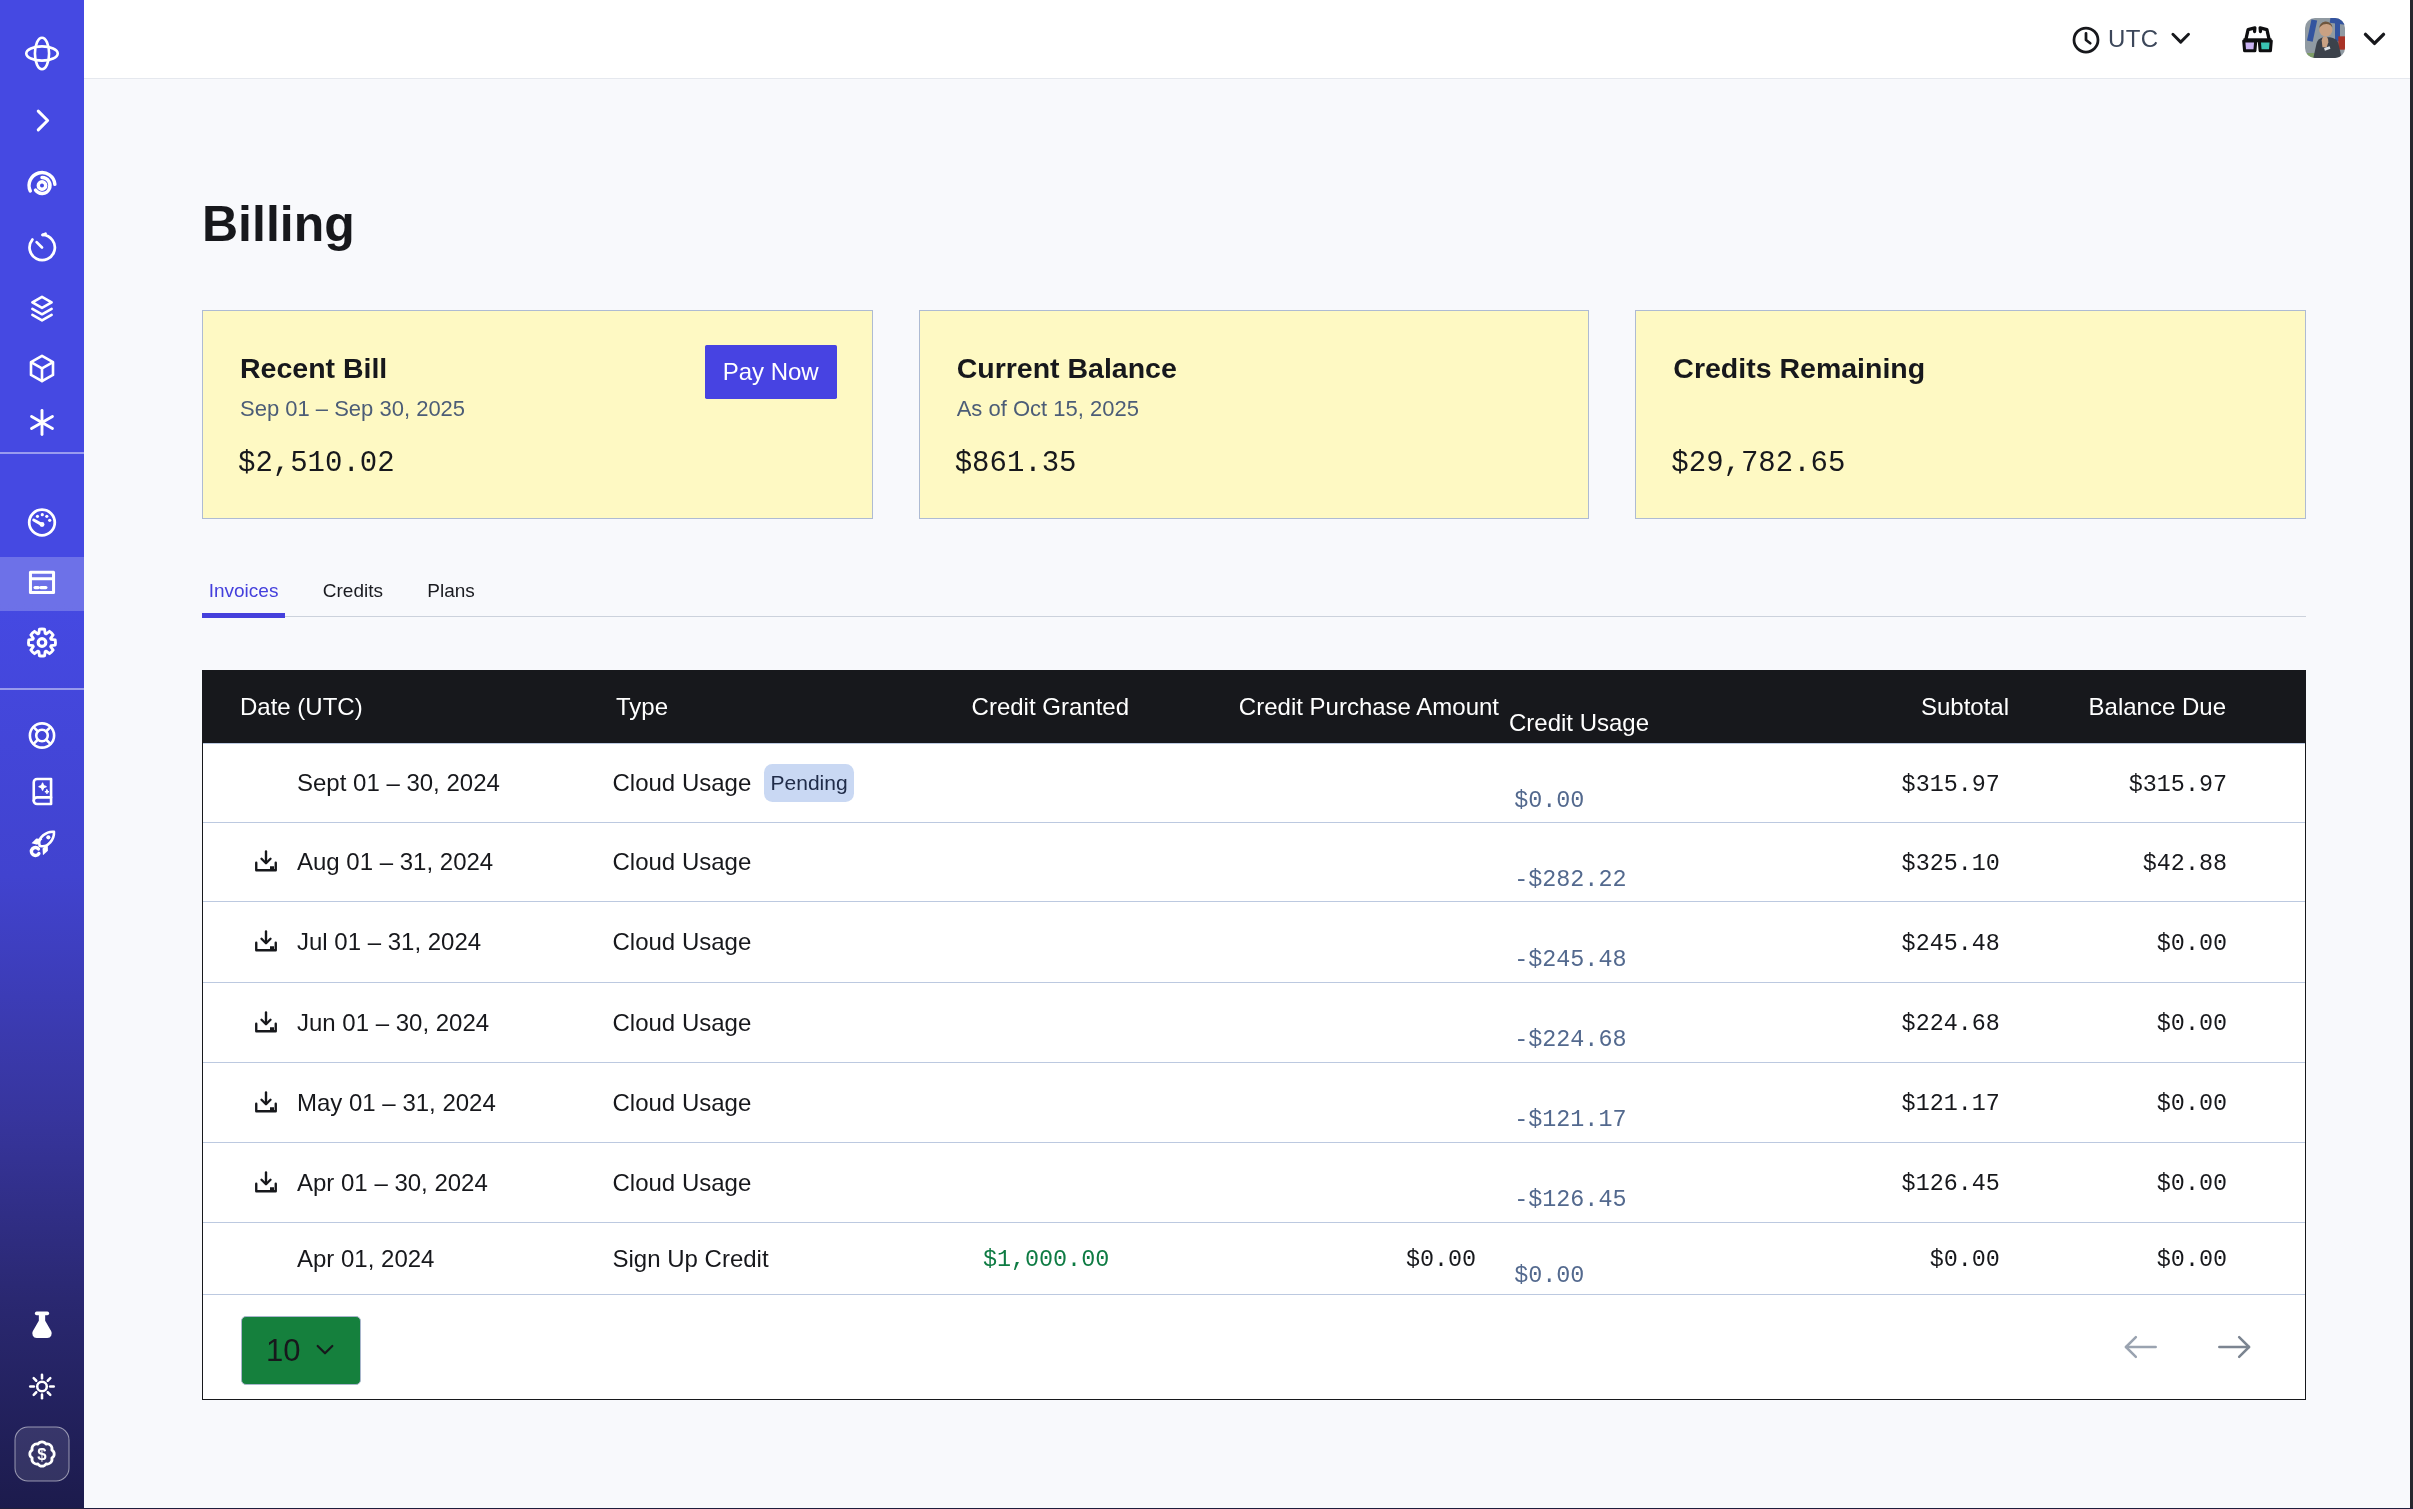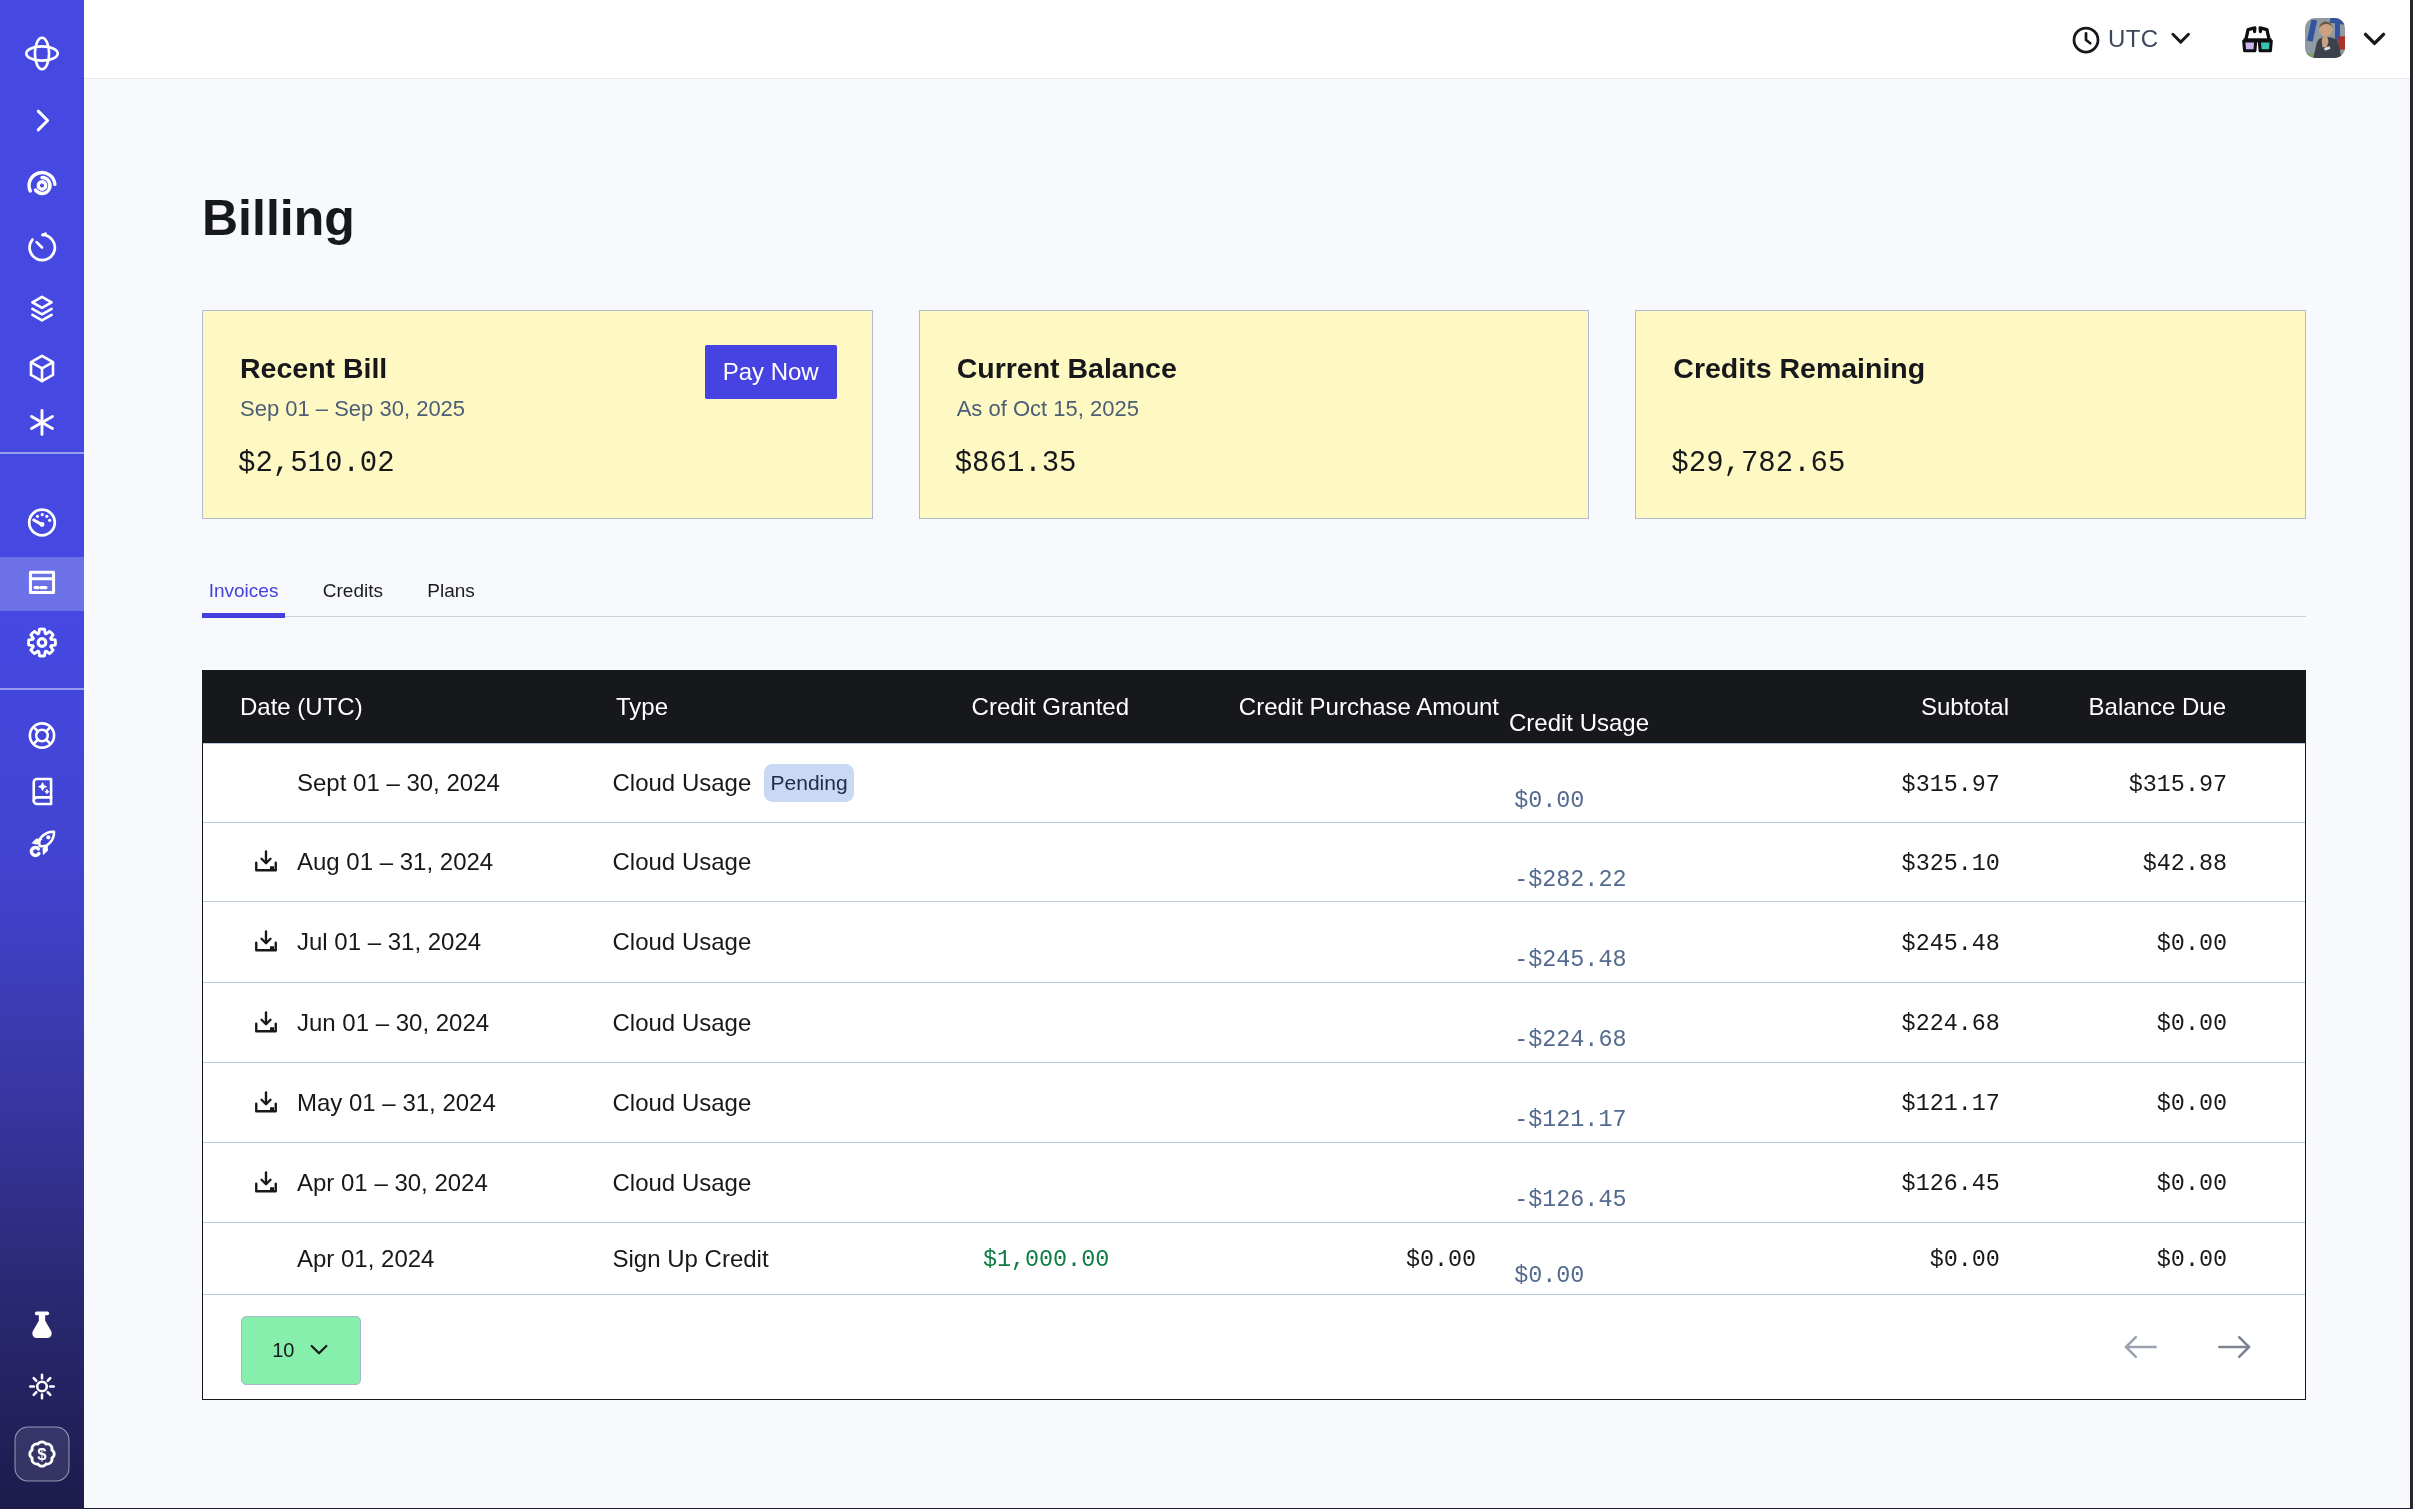--- a/index.html
+++ b/index.html
@@ -15,21 +15,21 @@
 .dollarbtn { position:absolute; left:50%; top:1454px; transform:translate(-50%,-50%); width:55px; height:55px;
   border:1.7px solid rgba(255,255,255,0.5); border-radius:13.4px; background:rgba(255,255,255,0.10);
   display:flex; align-items:center; justify-content:center; }
 
 
 #topbar { position:absolute; left:84px; top:0; right:0; height:79px; background:#fff; border-bottom:1.7px solid #e5e8ee; }
 #topbar .abs { position:absolute; }
 #utc { position:absolute; left:2024px; top:0; height:77px; line-height:77px; font-size:24px; color:#3c475a; letter-spacing:0.4px; }
 
 
-#h1 { position:absolute; left:202px; top:189px; font-size:50px; font-weight:700; color:#17181c; letter-spacing:0px; }
+#h1 { position:absolute; left:202px; top:195px; font-size:50px; font-weight:700; color:#17181c; letter-spacing:0px; }
 
 #cards { position:absolute; left:202px; top:310px; width:2104px; height:209px; display:flex; gap:46px; }
 .card { flex:1; background:#fef9c3; border:1.7px solid #aebbd3; padding:33px 37px; position:relative; }
 .card h2 { font-size:28.5px; font-weight:700; color:#17181c; margin-top:7.5px; }
 .card .sub { font-size:22px; color:#4c5d77; margin-top:11.7px; }
 .card .amt { position:absolute; left:35px; top:136px; font-family:"Liberation Mono",monospace; font-size:29px; color:#17181c; }
 #paynow { position:absolute; right:35px; top:34px; width:132px; height:54px; background:#4743e2; color:#fff;
   font-size:24px; display:flex; align-items:center; justify-content:center; border-radius:1.7px; }
 
 #tabs { position:absolute; left:202px; top:578px; width:2104px; border-bottom:1.7px solid #ccd2dc; display:flex; gap:31px; }
@@ -50,21 +50,21 @@
 .c6 { width:251px; text-align:right; padding-right:10px; }
 .c7 { width:285px; text-align:right; padding-right:78px; }
 .row .c1 { padding-left:48px; }
 .dlslot { width:30px; height:30px; margin-right:16px; flex:0 0 30px; }
 .num { font-family:"Liberation Mono",monospace; font-size:23.4px; color:#17181c; }
 .blue { color:#53698e; }
 .green { color:#0e7b43; }
 .badge { background:#c9d8f3; color:#202c49; font-size:21px; border-radius:8.4px; padding:6.7px 6.7px; margin-left:12.6px; }
 #pgrow { height:105px; border-top:1.7px solid #bcc9e0; position:relative; }
 #pagesel { position:absolute; left:38px; top:21px; width:120px; height:69px; border:1.7px solid #a9b6cc; border-radius:5px;
-  display:flex; align-items:center; justify-content:center; gap:13.4px; font-size:20px; color:#17181c; background:#86efac; }
+  display:flex; align-items:center; justify-content:center; gap:13.4px; font-size:31px; color:#17181c; background:#15803d; }
 .arrow { position:absolute; top:50%; transform:translateY(-50%); }
 #edge-r { position:absolute; right:0; top:0; width:3.3px; height:1510px; background:#26262c; z-index:99; }
 #edge-b { position:absolute; left:0; bottom:0; width:2413px; height:2.5px; background:#1f1e3e; z-index:99; }
 </style>
 </head>
 <body>
 <div id="edge-r"></div>
 <div id="edge-b"></div>
 
 <div id="sidebar">

